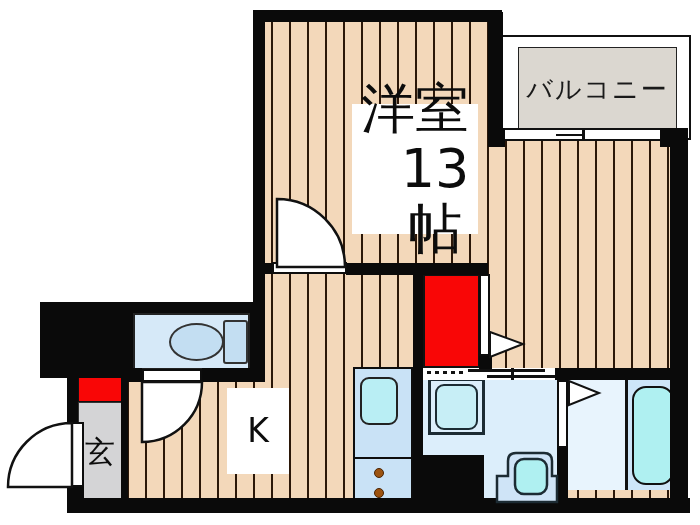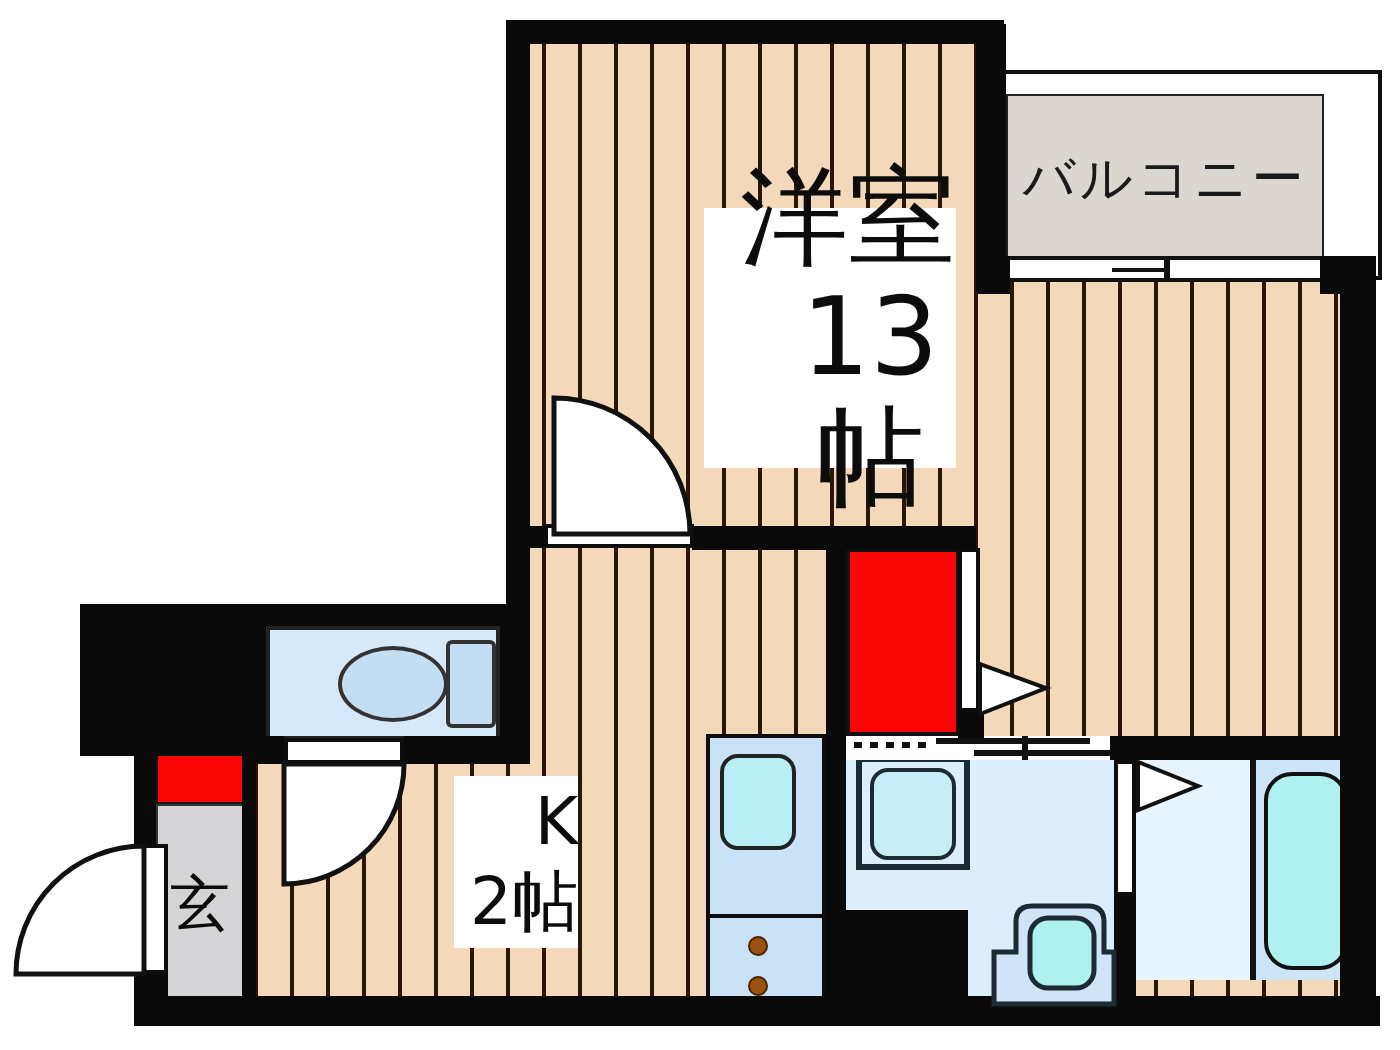--- a/index.html
+++ b/index.html
@@ -2,37 +2,37 @@
 <html><head>
 <meta charset="utf-8">
 <style>
   html,body{margin:0;padding:0;background:#ffffff;}
   #plan{position:relative;width:700px;height:525px;background:#ffffff;overflow:hidden;
         font-family:"DejaVu Sans","Liberation Sans",sans-serif;}
   #plan *{position:absolute;box-sizing:border-box;}
   .wood{background:repeating-linear-gradient(to right,#2b1708 0px,#2b1708 2px,#f3d8ba 2px,#f3d8ba 18px);}
   .wall{background:#0a0a0a;}
   .whitecover{background:#ffffff;}
-  .label-box{background:#ffffff;display:flex;flex-direction:column;align-items:flex-end;justify-content:center;
+  .label-box{background:#ffffff;display:flex;flex-direction:column;align-items:center;justify-content:center;
              color:#0c0c0c;text-align:center;}
   .door-leaf{background:#ffffff;border:2px solid #0d0d0d;}
   svg.overlay{left:0;top:0;}
 </style>
 </head>
 <body>
 
 <div id="plan">
 
   <div class="wood" style="left:127px;top:22px;width:543px;height:476px;"></div>
 
   <div class="whitecover" style="left:127px;top:22px;width:126px;height:280px;"></div>
   <div class="whitecover" style="left:503px;top:22px;width:167px;height:13px;"></div>
 
   <div style="left:493px;top:35px;width:198px;height:105px;background:#ffffff;border:2px solid #111;"></div>
-  <div style="left:503px;top:47px;width:159px;height:84px;background:#dbd7d0;border:1px solid #222;
+  <div style="left:518px;top:47px;width:159px;height:84px;background:#dbd7d0;border:1px solid #222;
               display:flex;align-items:center;justify-content:center;">
     <span style="position:static;font-size:26px;letter-spacing:2px;color:#1a1a1a;">バルコニー</span>
   </div>
 
   <div style="left:503px;top:128px;width:159px;height:13px;background:#ffffff;
               border-top:2px solid #111;border-bottom:2px solid #111;"></div>
   <div style="left:556px;top:134px;width:28px;height:2px;background:#111;"></div>
   <div style="left:582px;top:128px;width:3px;height:13px;background:#111;"></div>
 
   <div style="left:133px;top:313px;width:117px;height:57px;background:#d6e9f8;border:2px solid #222;"></div>
@@ -107,16 +107,15 @@
     <path d="M497,502 V476 L508,476 V461 Q508,453 516,453 H544 Q552,453 552,461 V476 L557,476 V502 Z" fill="#cfe4f7" stroke="#1c2b33" stroke-width="2.5"></path>
     <rect x="515" y="459" width="32" height="35" rx="9" fill="#aff0f1" stroke="#1c2b33" stroke-width="2.5"></rect>
   </svg>
 
   <div class="label-box" style="left:352px;top:104px;width:126px;height:130px;">
     <span style="position:static;font-size:54px;line-height:60px;">洋室</span>
     <span style="position:static;font-size:54px;line-height:60px;margin-left:40px;">13帖</span>
   </div>
   <div class="label-box" style="left:227px;top:388px;width:62px;height:86px;">
     <span style="position:static;font-size:33px;line-height:40px;">K</span>
-    <span style="position:static;font-size:33px;line-height:40px;">2帖</span>
   </div>
 
 </div>
 
 </body></html>

